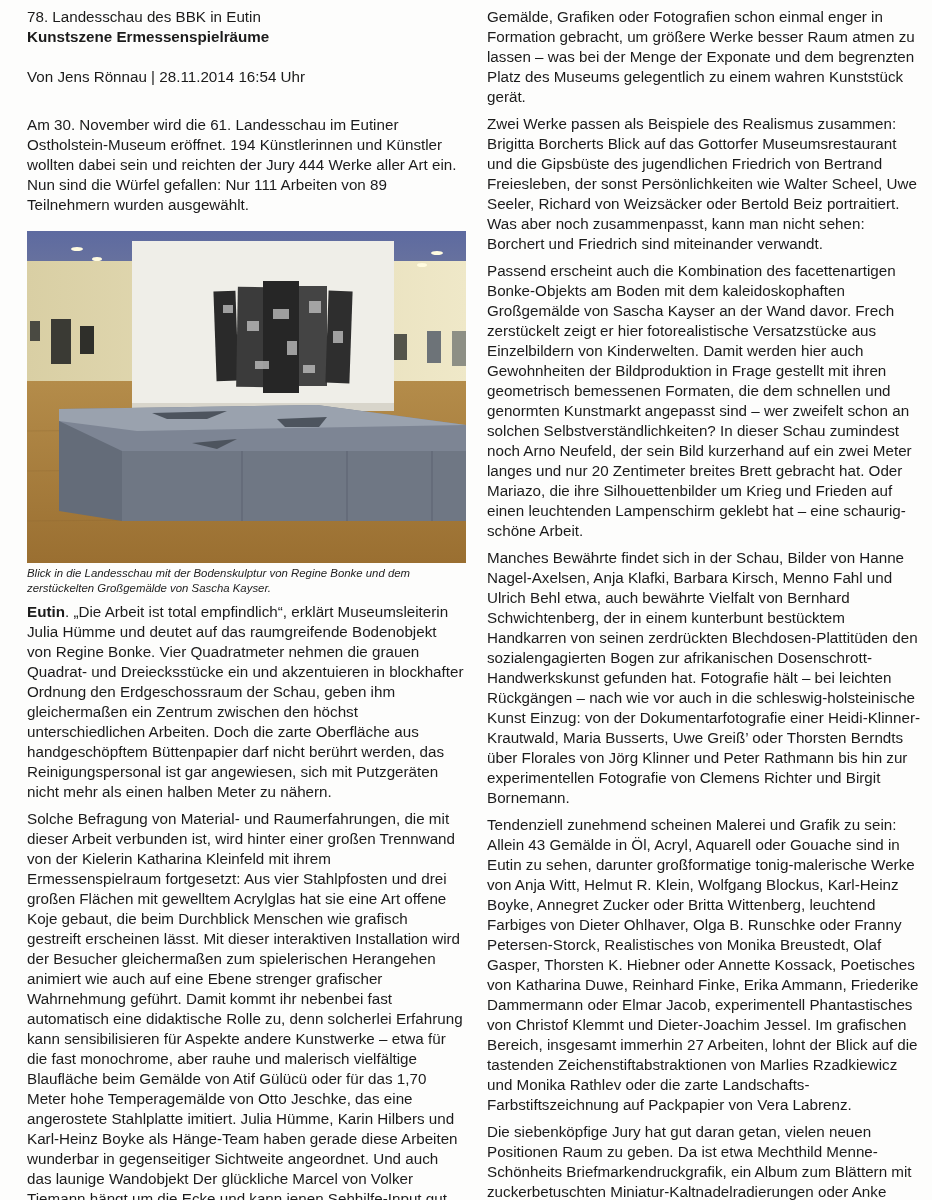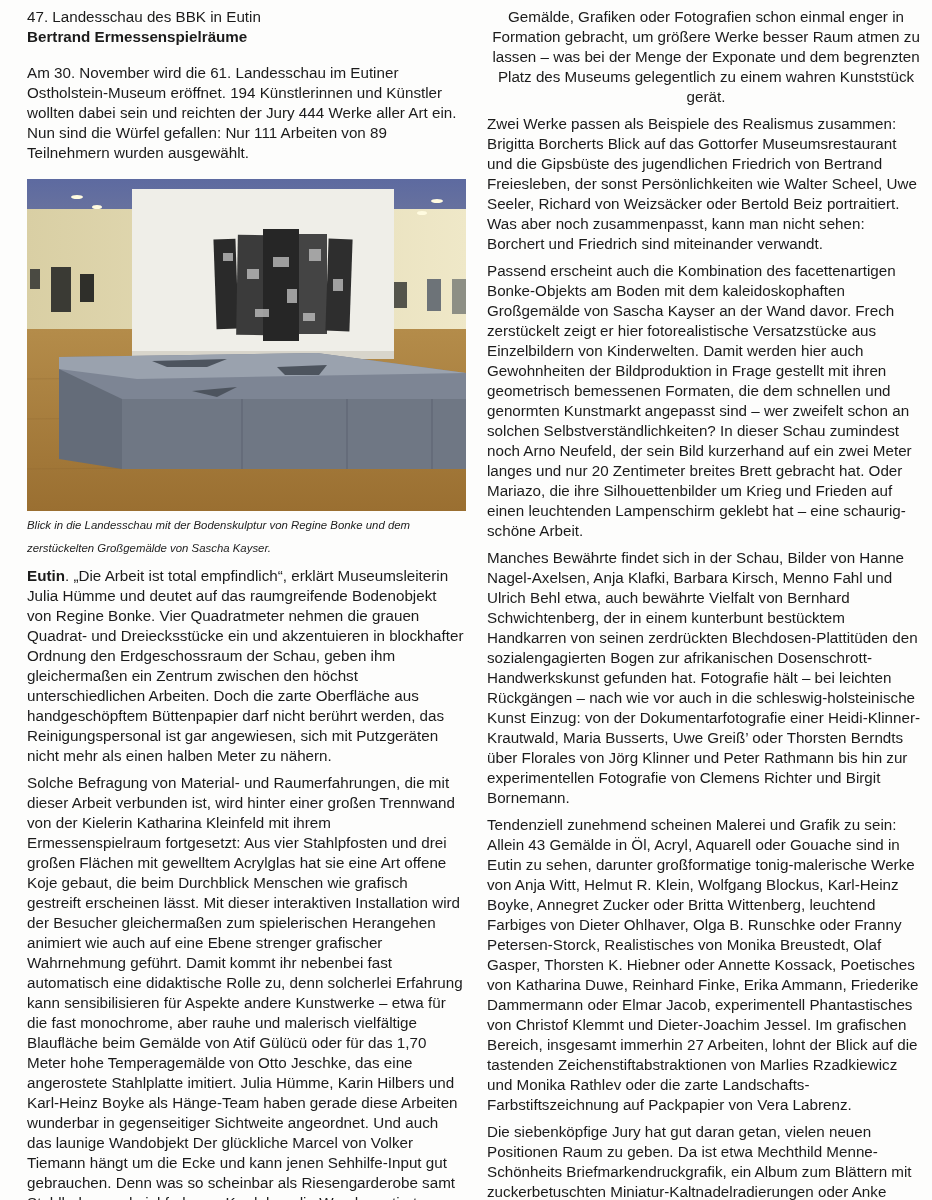--- a/index.html
+++ b/index.html
@@ -8,35 +8,36 @@
     font-family: "Liberation Sans", sans-serif; color: #1b1b1b;
     font-size: 15.2px; line-height: 20px;
   }
   .col { position: absolute; top: 0; }
   .col-left { left: 27px; width: 438px; }
   .col-right { left: 487px; width: 438px; }
   p { margin: 0; }
   .kicker { margin-top: 7px; }
   .headline { font-weight: bold; }
   .byline { margin-top: 20px; }
-  .lead { margin-top: 16px; }
+  .lead { margin-top: 28px; }
   .figure { margin-top: 16px; position: relative; width: 439px; height: 332px; overflow: hidden; }
-  .caption { font-style: italic; font-size: 11.4px; line-height: 23px; margin-top: 3px; color: #222; }
+  .caption { font-style: italic; font-size: 11.4px; line-height: 15px; margin-top: 3px; color: #222; }
   .body-p { margin-top: 7px; }
   .first-after-caption { margin-top: 6px; }
-  .right-first { margin-top: 7px; text-align: center; }
+  .right-first { margin-top: 7px; }
   .lead-word { font-weight: bold; }
   svg { display: block; }
 </style>
 </head>
 <body>
 
 <div class="col col-left">
-  <p class="kicker">47. Landesschau des BBK in Eutin</p>
-  <p class="headline">Bertrand Ermessenspielräume</p>
+  <p class="kicker">78. Landesschau des BBK in Eutin</p>
+  <p class="headline">Kunstszene Ermessenspielräume</p>
+  <p class="byline">Von Jens Rönnau |  28.11.2014 16:54 Uhr</p>
   <p class="lead">Am 30. November wird die 61. Landesschau im Eutiner Ostholstein-Museum eröffnet. 194 Künstlerinnen und Künstler wollten dabei sein und reichten der Jury 444 Werke aller Art ein. Nun sind die Würfel gefallen: Nur 111 Arbeiten von 89 Teilnehmern wurden ausgewählt.</p>
 
   <div class="figure" title="Ausstellungsraum mit grauer Bodenskulptur und zerstückeltem Schwarz-Weiß-Großgemälde an einer weißen Trennwand">
     <svg width="439" height="332" viewBox="0 0 439 332">
       <defs>
         <linearGradient id="floor" x1="0" y1="0" x2="0" y2="1">
           <stop offset="0" stop-color="#b48c4a"></stop>
           <stop offset="1" stop-color="#9a6f31"></stop>
         </linearGradient>
         <linearGradient id="ceil" x1="0" y1="0" x2="0" y2="1">

